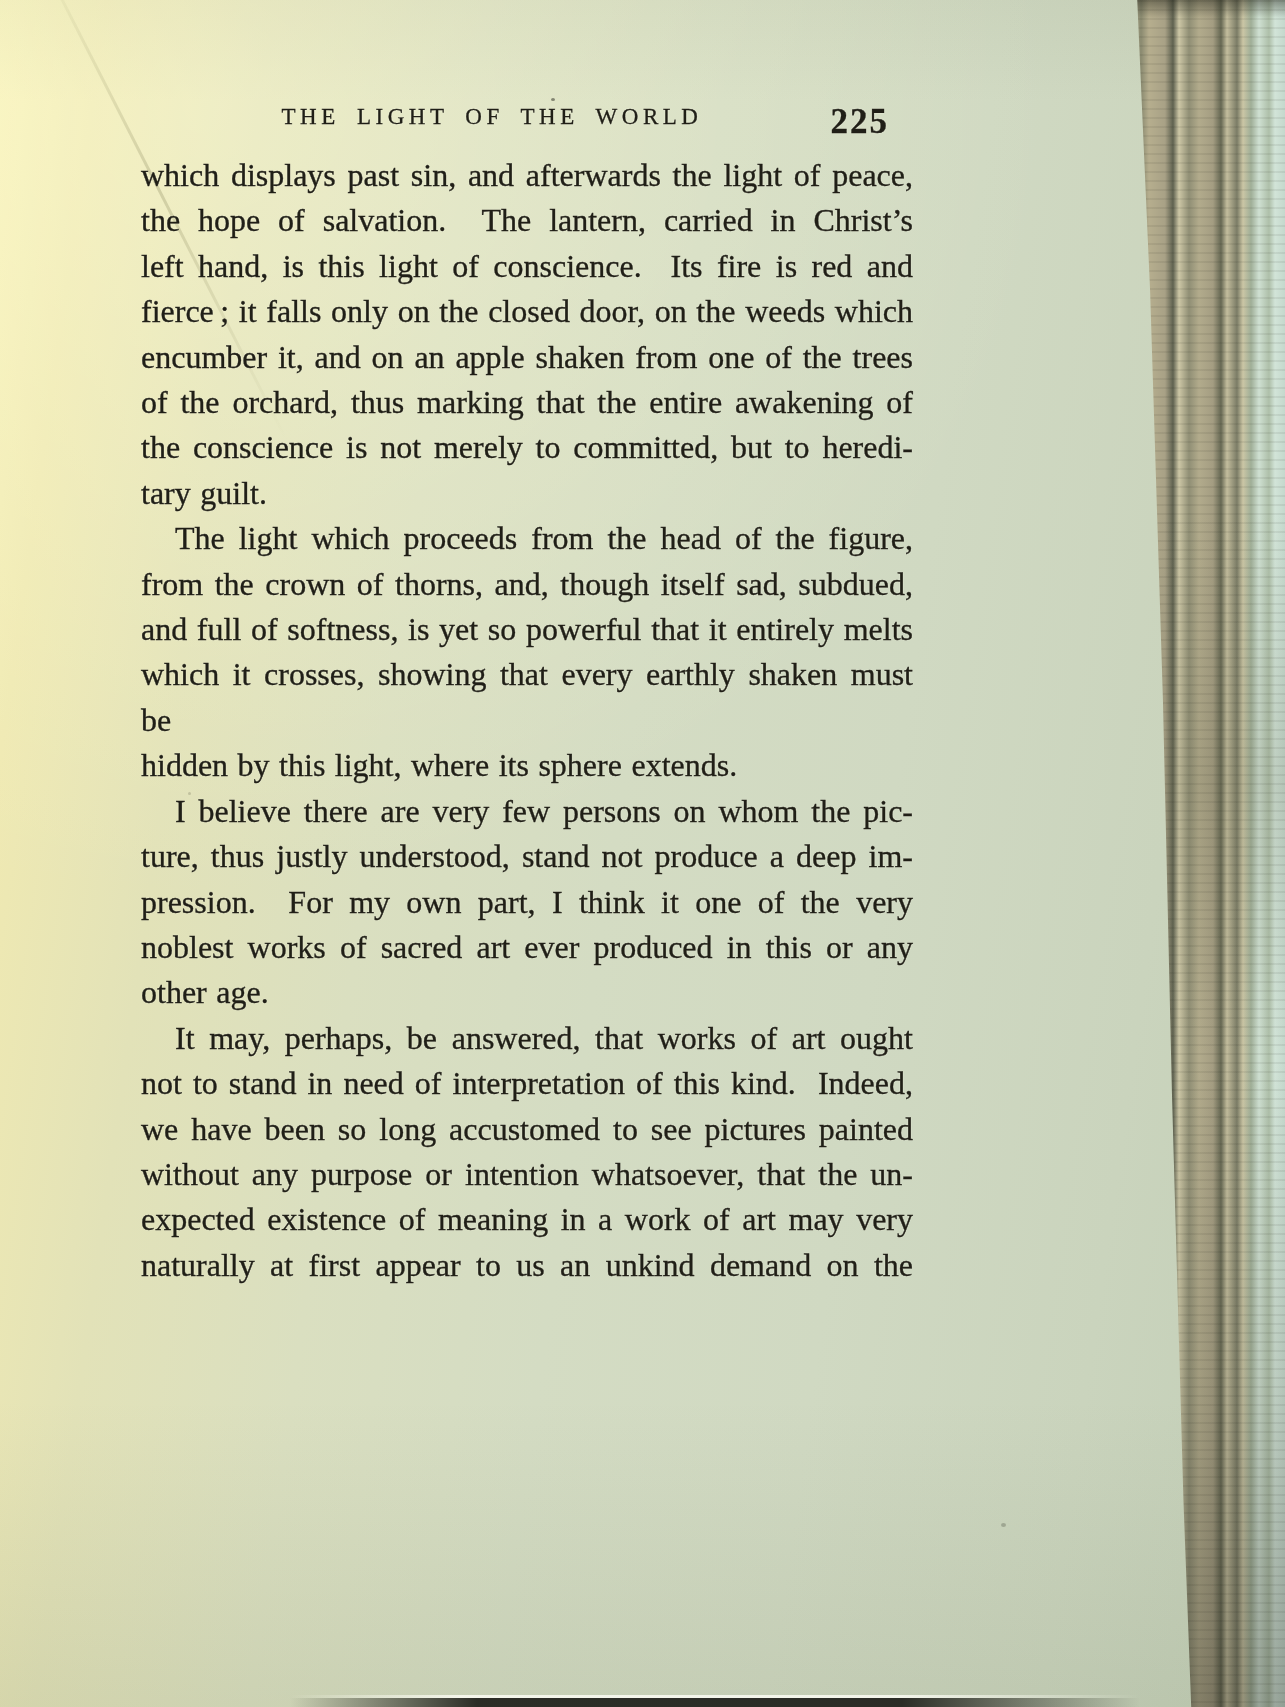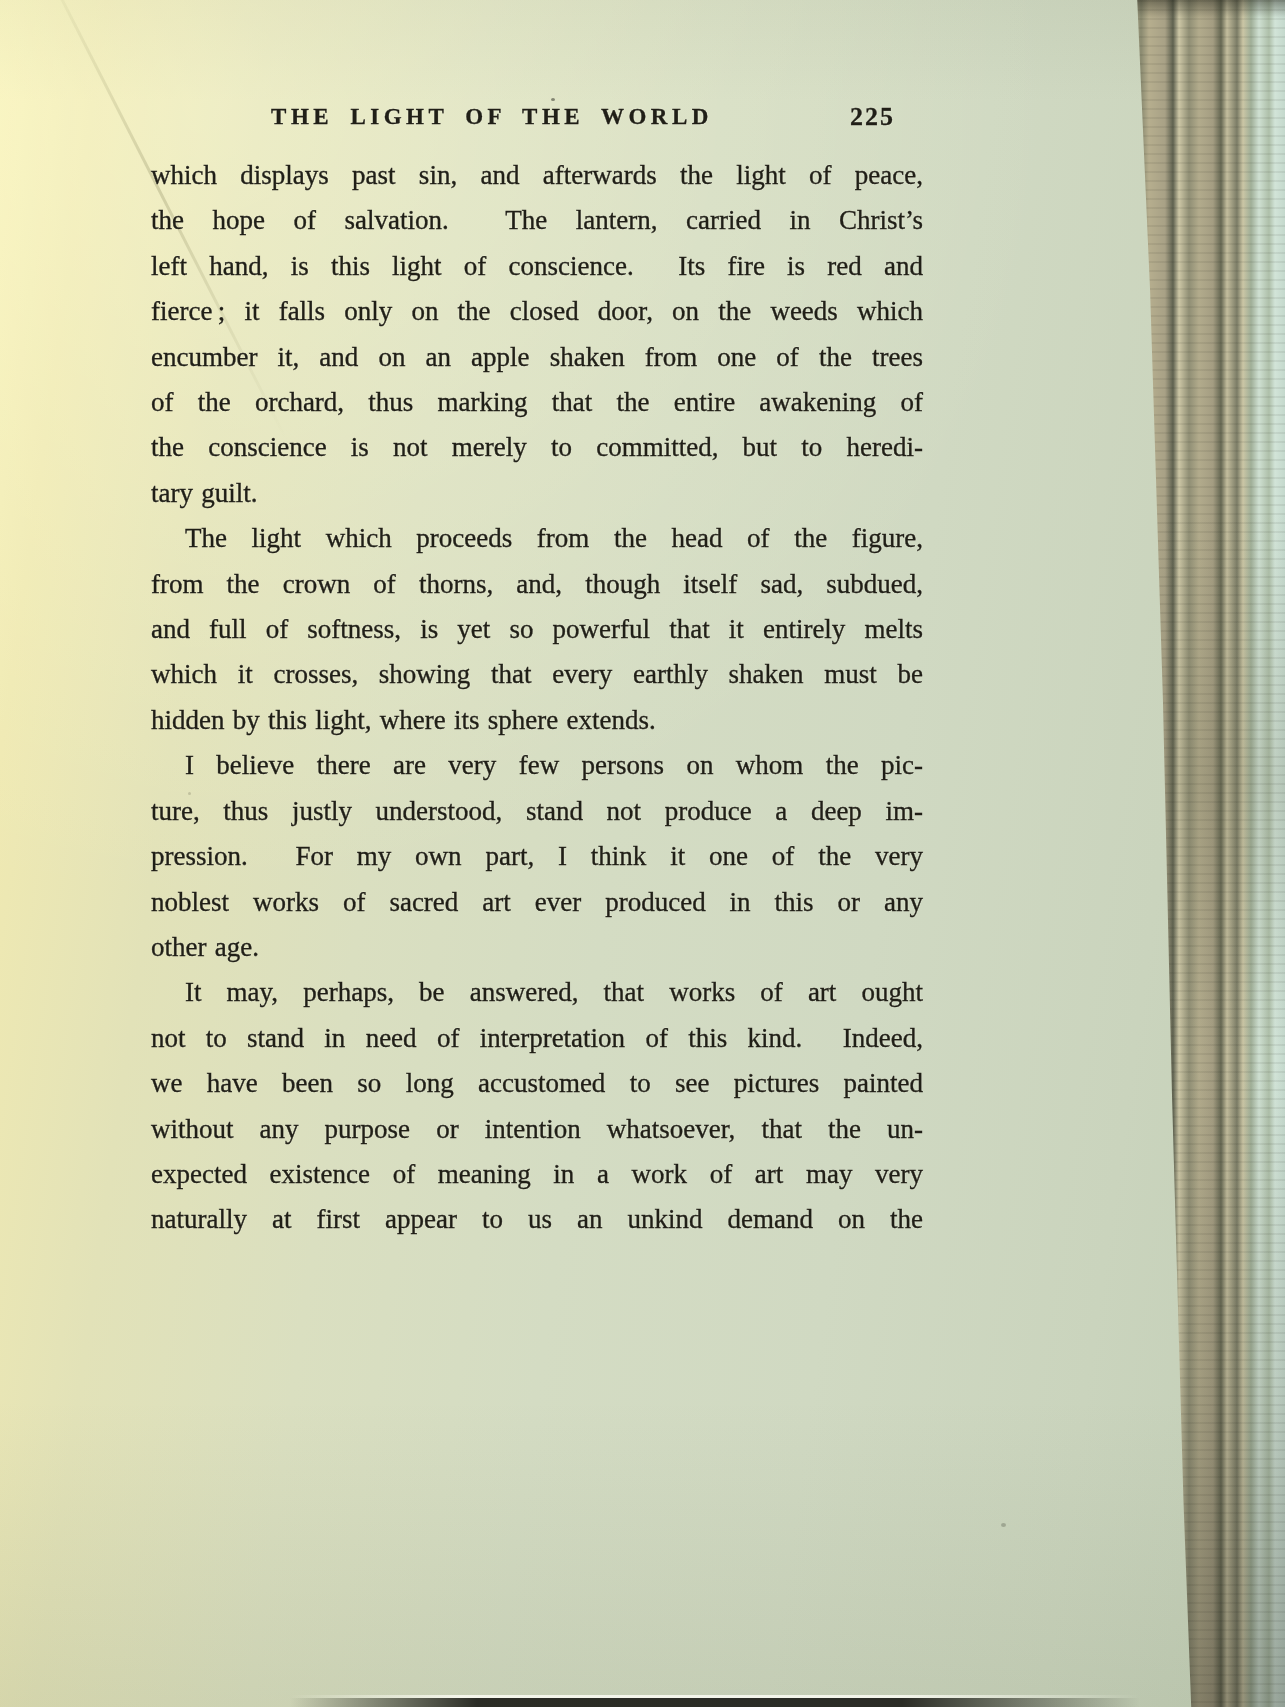--- a/index.html
+++ b/index.html
@@ -68,35 +68,35 @@
     background:linear-gradient(90deg,rgba(30,31,26,0),rgba(30,31,26,.92) 22%,rgba(30,31,26,.92) 72%,rgba(30,31,26,0));
   }
 
   
   .running-head{
     position:absolute;left:141px;top:104px;width:772px;height:36px;
     color:var(--paper-ink);
   }
   .running-head .title{
     position:absolute;left:0;right:70px;text-align:center;
-    font-weight:700;font-size:23px;letter-spacing:4.5px;word-spacing:7px;
+    font-weight:400;font-size:23px;letter-spacing:4.5px;word-spacing:7px;
     text-shadow:0 0 2px rgba(250,250,235,.8);
     -webkit-text-stroke:.3px var(--paper-ink);
   }
   .running-head .folio{
-    position:absolute;right:18px;top:-2px;
-    font-weight:700;font-size:26px;letter-spacing:2px;
+    position:absolute;right:24px;top:-2px;
+    font-weight:700;font-size:35px;letter-spacing:2px;
     text-shadow:0 0 2px rgba(250,250,235,.8);
     -webkit-text-stroke:.3px var(--paper-ink);
   }
 
   .page-body{
-    position:absolute;left:151px;top:153px;width:772px;
+    position:absolute;left:141px;top:153px;width:772px;
     color:var(--paper-ink);
-    font-size:27px;line-height:45.4px;
+    font-size:32px;line-height:45.4px;
     word-spacing:1.5px;
     text-shadow:0 0 1.5px rgba(250,250,235,.85);
     -webkit-text-stroke:.35px var(--paper-ink);
   }
   .paragraph{margin:0;}
   .paragraph.indent .line:first-child{text-indent:34px;}
   .line{
     text-align:justify;
     text-align-last:justify;
     white-space:normal;

